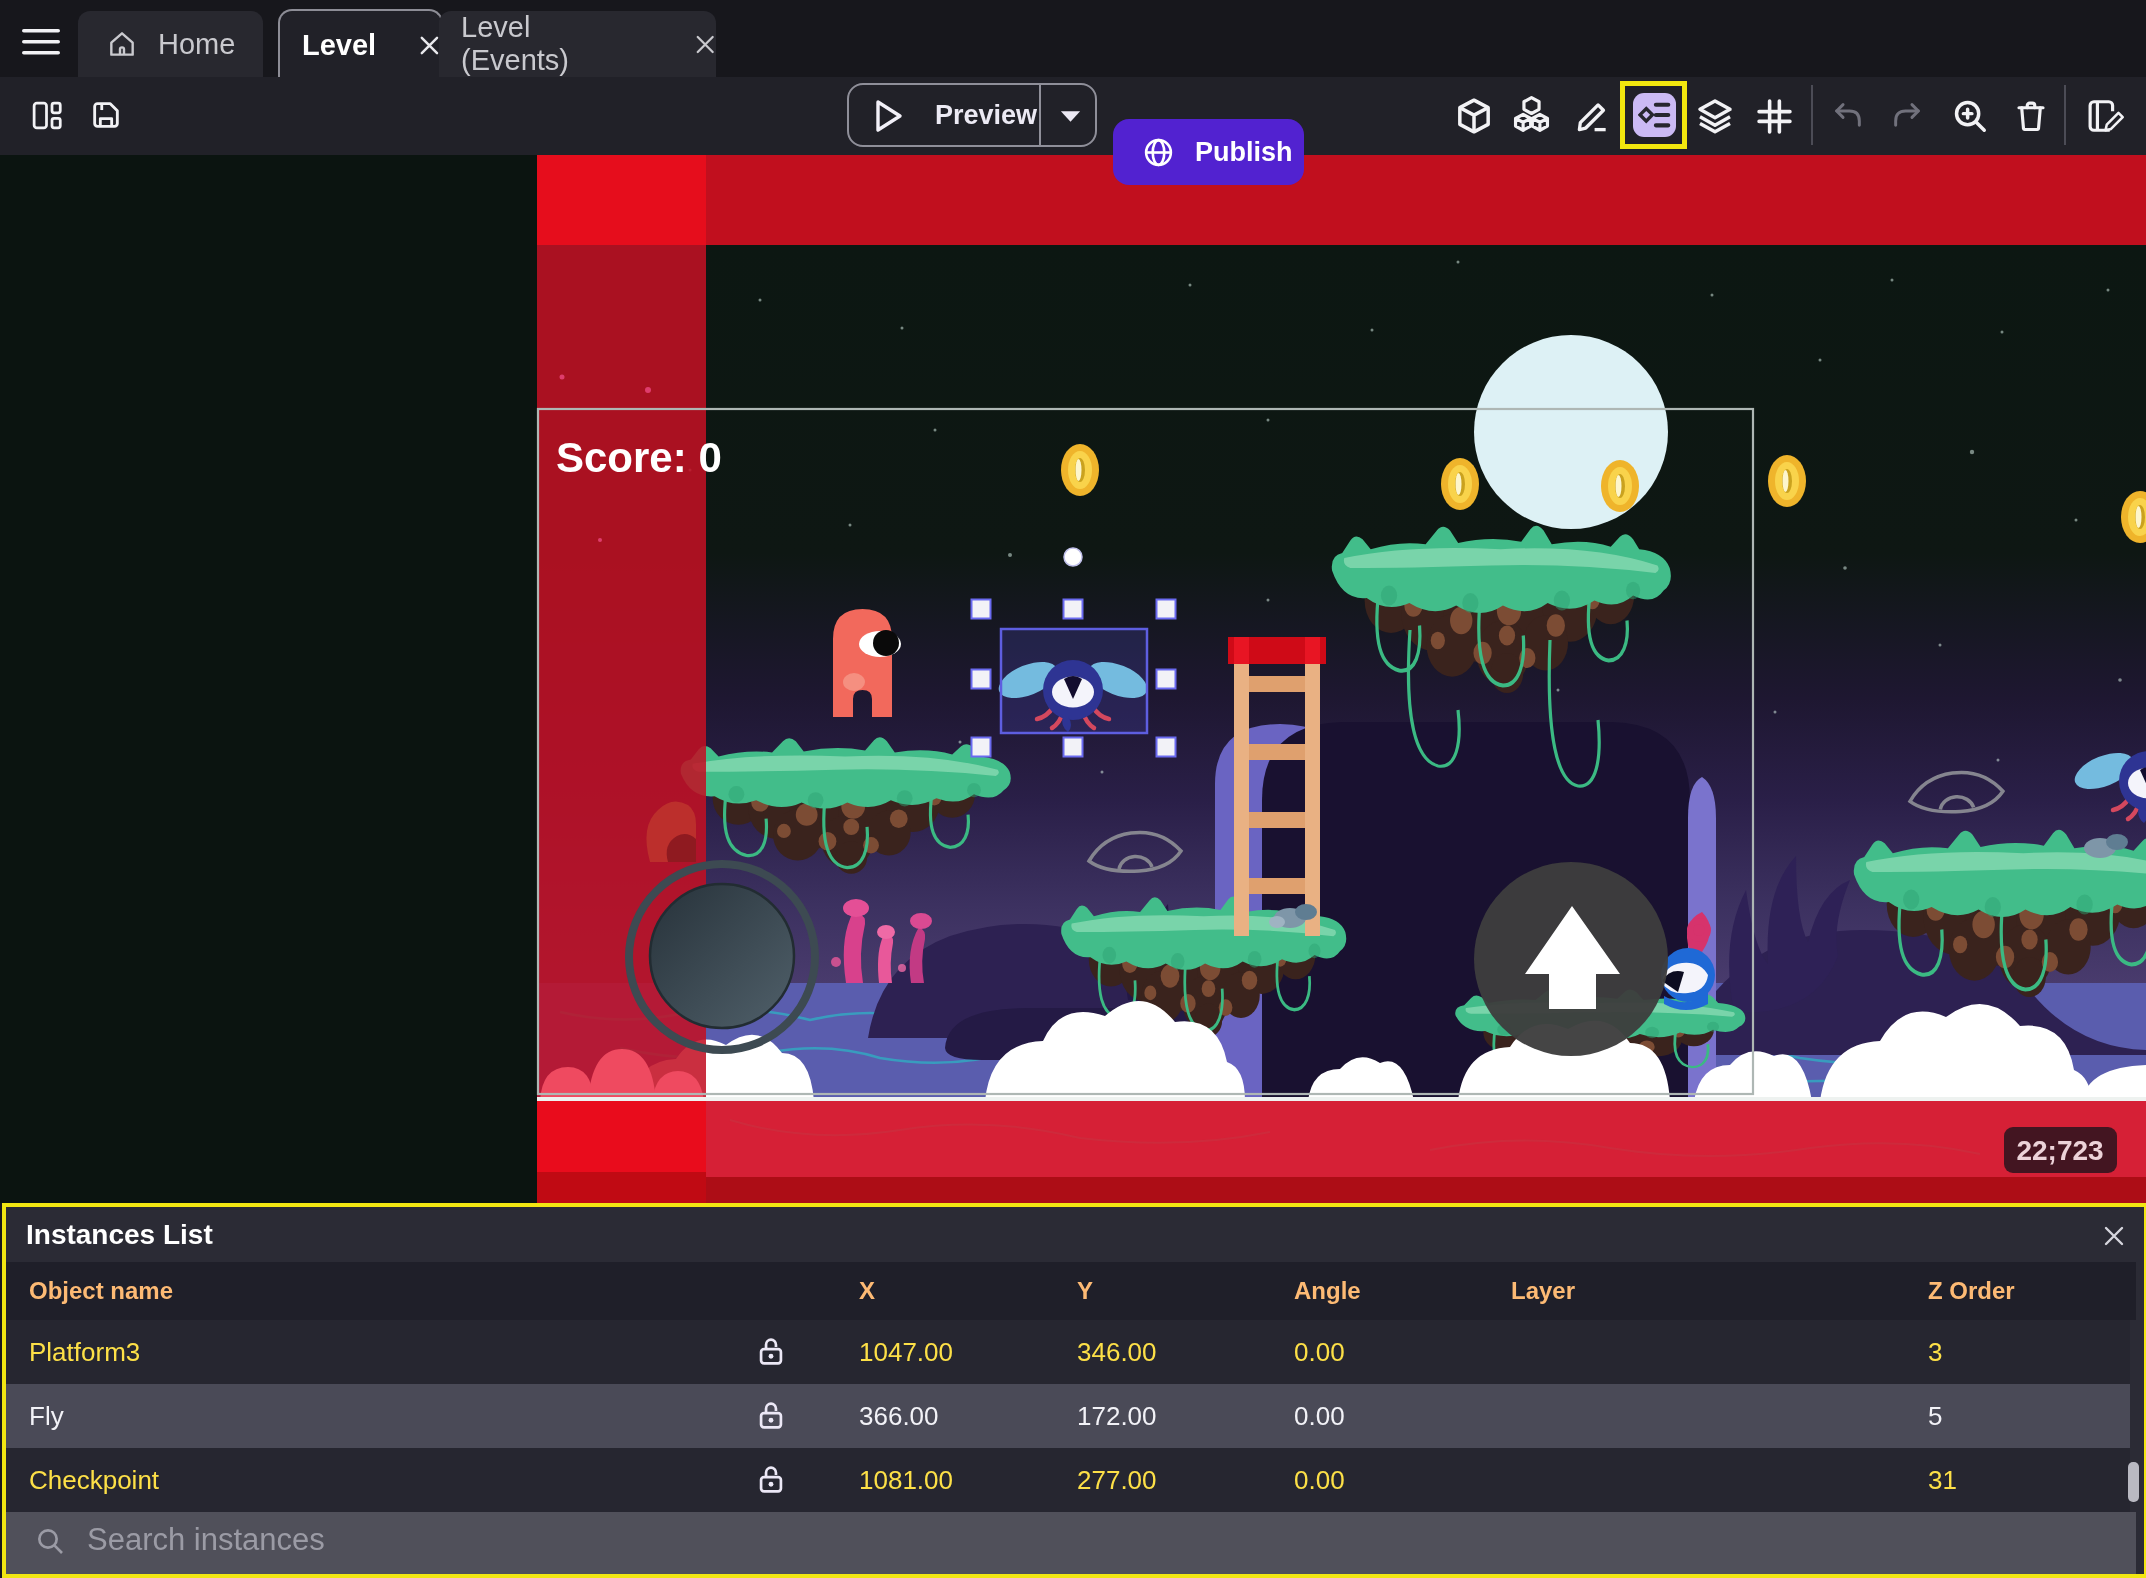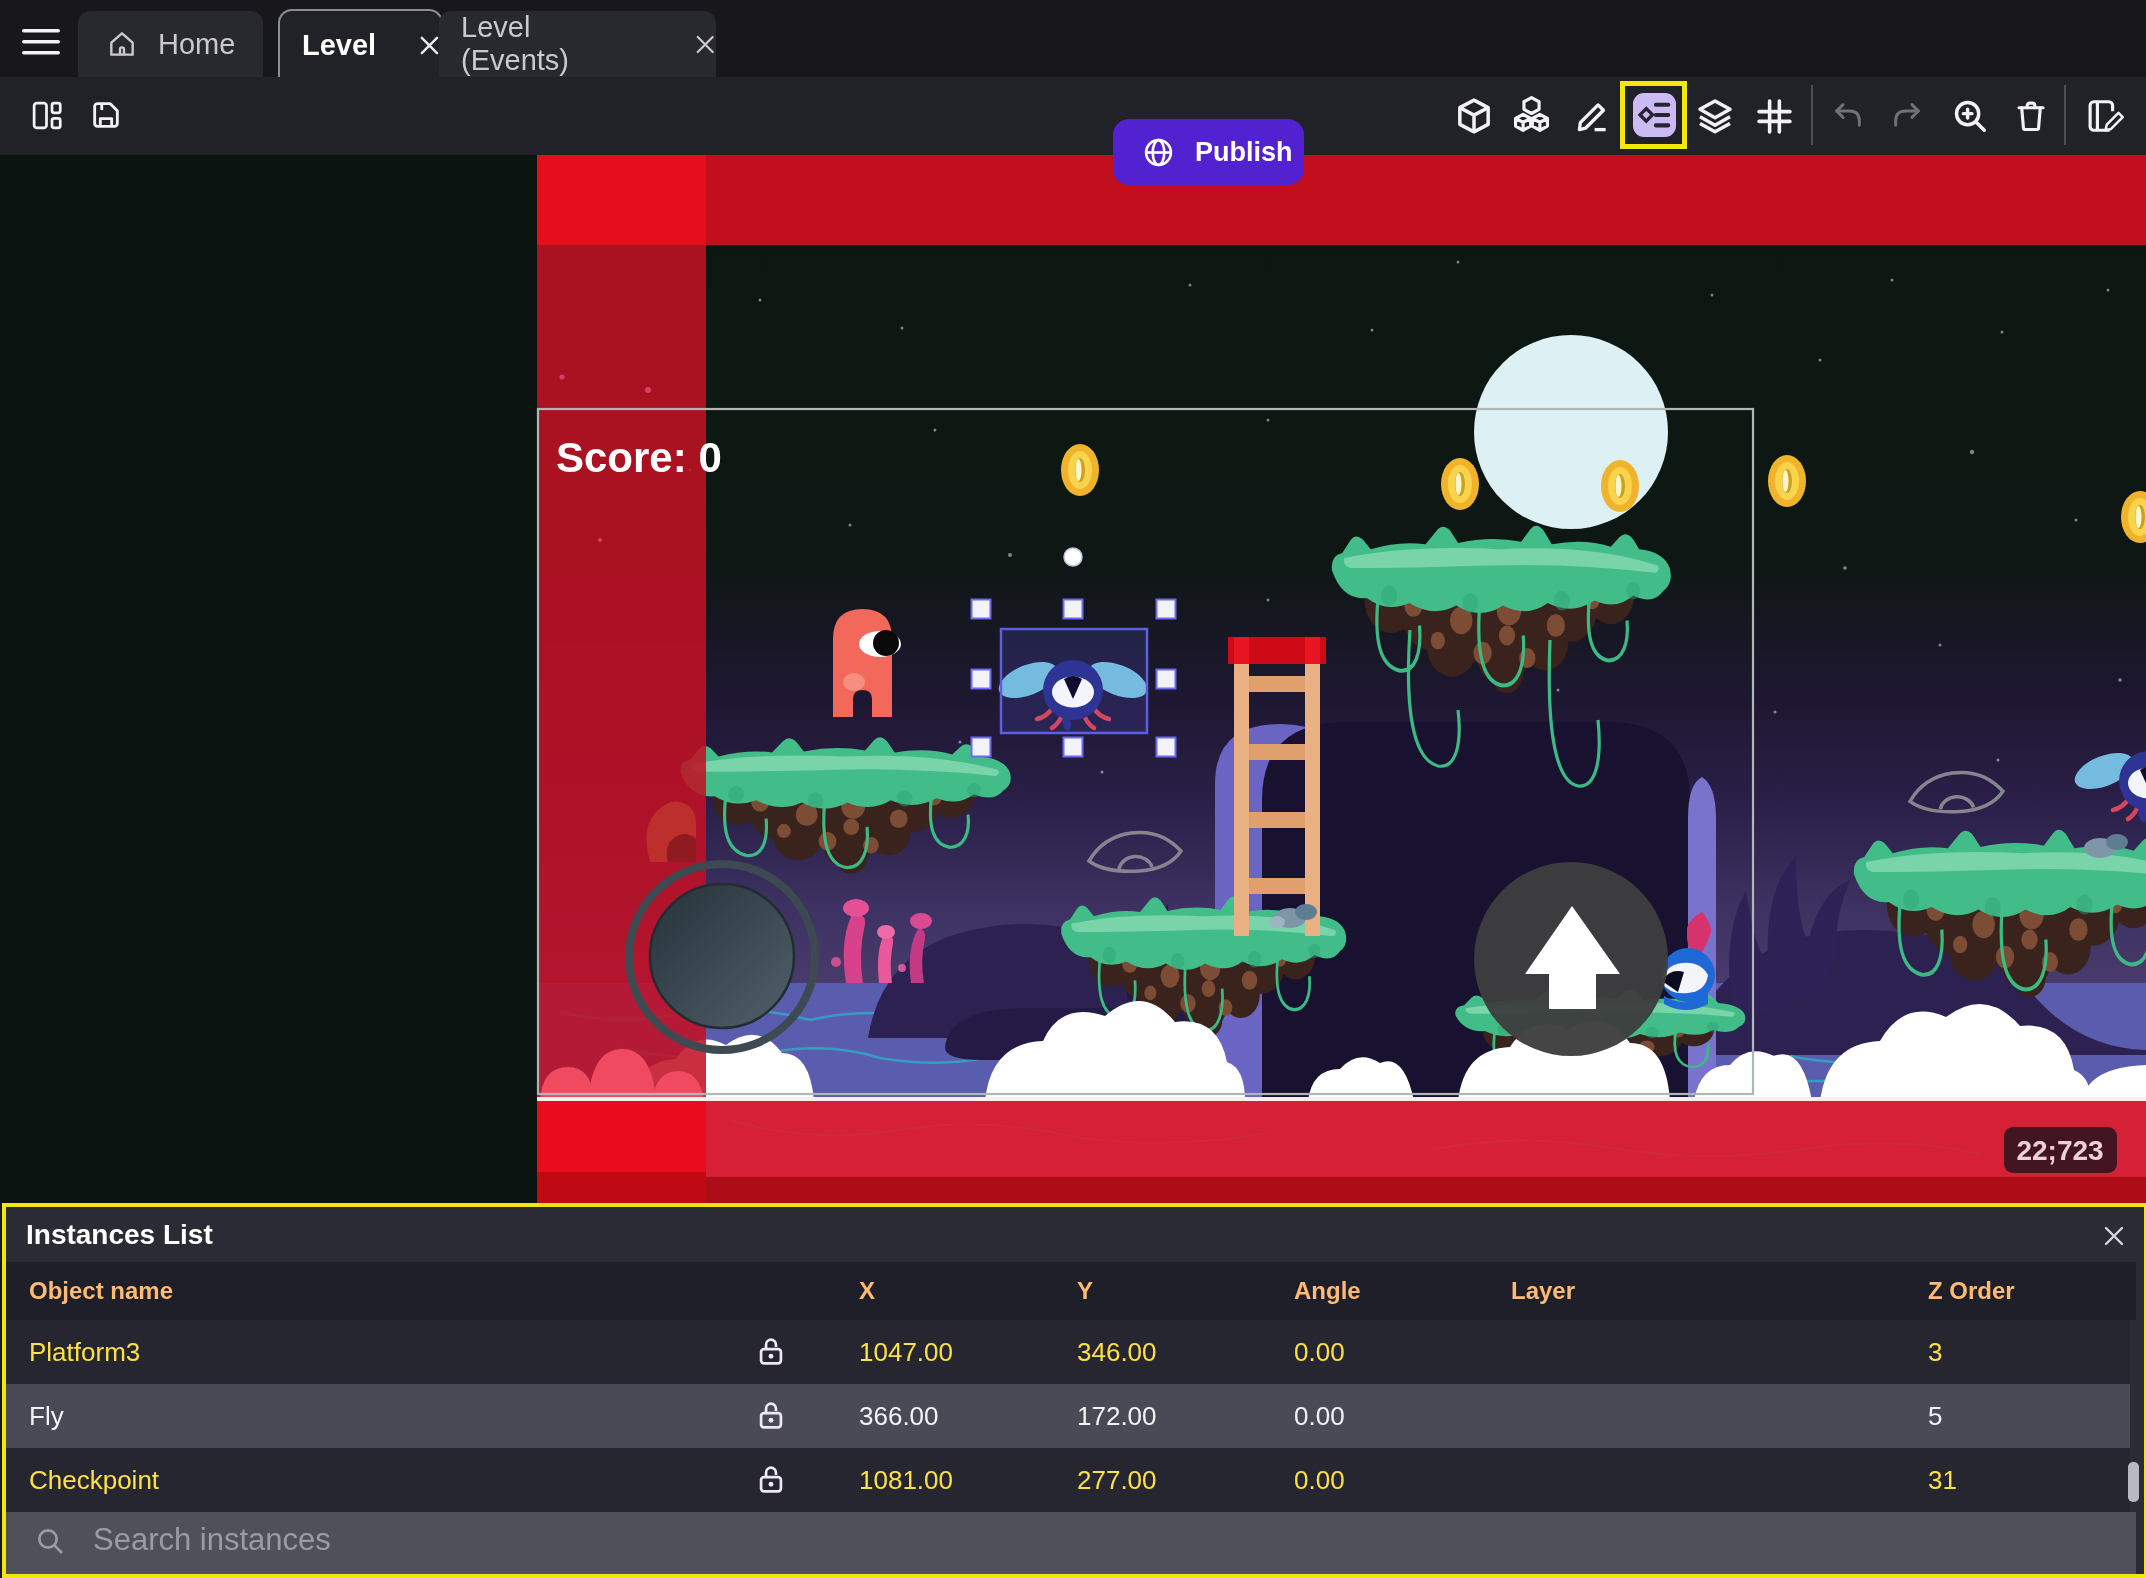--- a/index.html
+++ b/index.html
@@ -352,20 +352,30 @@
       <rect x="3" y="3" width="9" height="18" rx="2"></rect>
       <rect x="16" y="3" width="6" height="7" rx="1.5"></rect>
       <rect x="16" y="14" width="6" height="7" rx="1.5"></rect>
     </svg>
     <svg class="abs" style="left:89px;top:21px" width="34" height="34" viewBox="0 0 24 24" fill="none" stroke="#f2f2f5" stroke-width="2" stroke-linejoin="round">
       <path d="M4 6 a2 2 0 0 1 2 -2 H15 L20 9 V18 a2 2 0 0 1 -2 2 H6 a2 2 0 0 1 -2 -2 Z"></path>
       <path d="M9 4 v4.5"></path>
       <path d="M8 20 v-5.5 h8 V20"></path>
     </svg>
 
+    <div id="btn-preview">
+      <svg class="abs" style="left:26px;top:14px" width="28" height="34" viewBox="0 0 28 34" fill="none" stroke="#f2f0f8" stroke-width="3.4" stroke-linejoin="round">
+          <path d="M3 3 L25 17 L3 31 Z"></path>
+        </svg>
+      <span class="abs" style="left:86px;top:15px;font-size:27px;font-weight:bold;color:#eceaf4">Preview</span>
+      <div class="abs" style="left:190px;top:0;width:1.5px;height:60px;background:#8f8f99"></div>
+      <svg class="abs" style="left:211px;top:25px" width="21" height="13" viewBox="0 0 24 14">
+          <path d="M1 1 L23 1 L12 13 Z" fill="#ece9f4"></path>
+        </svg>
+    </div>
     <div id="btn-publish">
       <svg style="margin-left:29px" width="33" height="33" viewBox="0 0 24 24" fill="none" stroke="#ffffff" stroke-width="1.9">
         <circle cx="12" cy="12" r="9"></circle>
         <ellipse cx="12" cy="12" rx="4.2" ry="9"></ellipse>
         <path d="M3 12 H21"></path>
       </svg>
       <span style="margin-left:20px;font-size:27px;font-weight:bold;color:#ffffff">Publish</span>
     </div>
 
     <svg class="abs" style="left:1454px;top:19px" width="40" height="40" viewBox="0 0 24 24" fill="none" stroke="#f2f2f5" stroke-width="2.1" stroke-linejoin="round">
@@ -475,17 +485,17 @@
       <span class="cell" style="left:1288px">0.00</span>
       <span class="cell" style="left:1922px">31</span>
     </div>
     <div class="abs" style="left:2124px;top:113px;width:6px;height:192px;background:#2b2b35"></div>
     <div class="abs" style="left:2122px;top:255px;width:11px;height:40px;background:#b9b9c2;border-radius:5px"></div>
     <div class="abs" style="left:0;top:305px;width:2130px;height:62px;background:#50505a">
       <svg class="abs" style="left:28px;top:13px" width="32" height="32" viewBox="0 0 24 24" fill="none" stroke="#9b9ba5" stroke-width="2">
         <circle cx="10.5" cy="10.5" r="6.5"></circle>
         <path d="M15.5 15.5 L21 21"></path>
       </svg>
-      <span class="abs" style="left:87px;top:10px;font-size:31px;color:#9b9ba5">Search instances</span>
+      <span class="abs" style="left:81px;top:10px;font-size:31px;color:#9b9ba5">Search instances</span>
     </div>
   </div>
 
 </div>
 
 </body></html>

